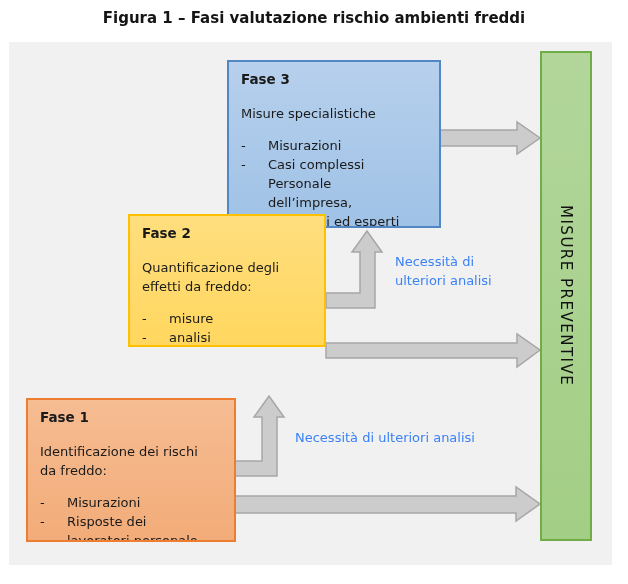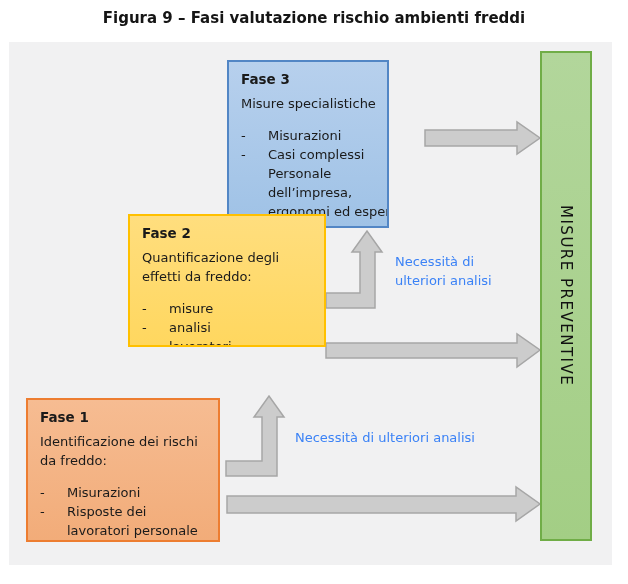--- a/index.html
+++ b/index.html
@@ -14,28 +14,28 @@
   .panel{
     position:absolute;left:9px;top:42px;width:603px;height:523px;
     background:#f1f1f2;z-index:0;
   }
   .arrows{position:absolute;left:0;top:0;width:628px;height:584px;z-index:1;}
   .arrows polygon{fill:#cccccc;stroke:#a6a6a6;stroke-width:1.5;}
   .box{
     position:absolute;box-sizing:border-box;z-index:2;
     padding:8px 8px 8px 12px;font-size:13px;line-height:19px;overflow:hidden;
   }
-  .box-fase3{left:227px;top:60px;width:162px;height:168px;
+  .box-fase3{left:227px;top:60px;width:214px;height:168px;
     background:linear-gradient(180deg,#b7d0ed,#9fc2e6);border:2px solid #5286c5;}
   .box-fase2{left:128px;top:214px;width:198px;height:133px;
     background:linear-gradient(180deg,#ffde7e,#ffd75f);border:2px solid #ffc000;}
-  .box-fase1{left:26px;top:398px;width:194px;height:144px;
+  .box-fase1{left:26px;top:398px;width:210px;height:144px;
     background:linear-gradient(180deg,#f6bc92,#f2ac79);border:2px solid #ed7d31;}
   .box-title{font-weight:bold;font-size:13.5px;}
-  .box-para{margin-top:5px;white-space:pre;}
+  .box-para{margin-top:15px;white-space:pre;}
   .box-list{margin-top:13px;}
   .li{display:flex;}
   .li .dash{flex:0 0 27px;}
   .li .txt{white-space:pre;}
   .bar{
     position:absolute;left:540px;top:51px;width:52px;height:490px;box-sizing:border-box;
     background:linear-gradient(180deg,#b2d69b,#a3ce85);border:2px solid #70ad47;
     display:flex;align-items:center;justify-content:center;z-index:2;
   }
   .bar-label{
@@ -47,21 +47,21 @@
     white-space:pre;
   }
   .note-upper{left:395px;top:252px;}
   .note-lower{left:295px;top:428px;}
 </style>
 </head>
 <body>
 
 <div class="page">
 
-  <div class="title">Figura 9 – Fasi valutazione rischio ambienti freddi</div>
+  <div class="title">Figura 1 – Fasi valutazione rischio ambienti freddi</div>
 
   <div class="panel"></div>
 
   <svg class="arrows" viewBox="0 0 628 584" xmlns="http://www.w3.org/2000/svg">
     <polygon points="425,130 517,130 517,122 540,138 517,154 517,146 425,146"></polygon>
     <polygon points="326,343 517,343 517,334 540,350 517,367 517,358 326,358"></polygon>
     <polygon points="227,496 516,496 516,487 540,504 516,521 516,513 227,513"></polygon>
     <polygon points="326,293 360,293 360,252 352,252 367,231 382,252 375,252 375,308 326,308"></polygon>
     <polygon points="226,461 262,461 262,417 254,417 269,396 284,417 277,417 277,476 226,476"></polygon>
   </svg>

